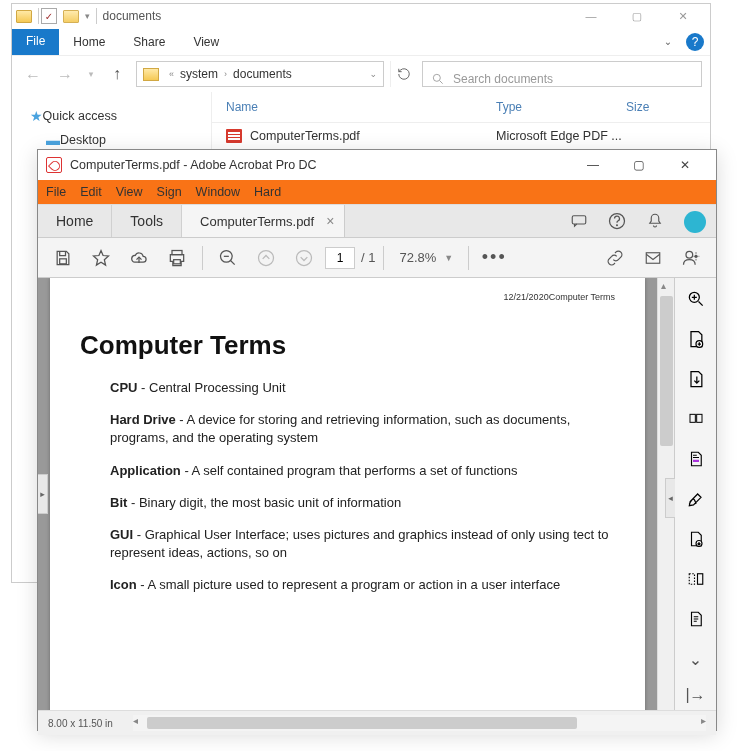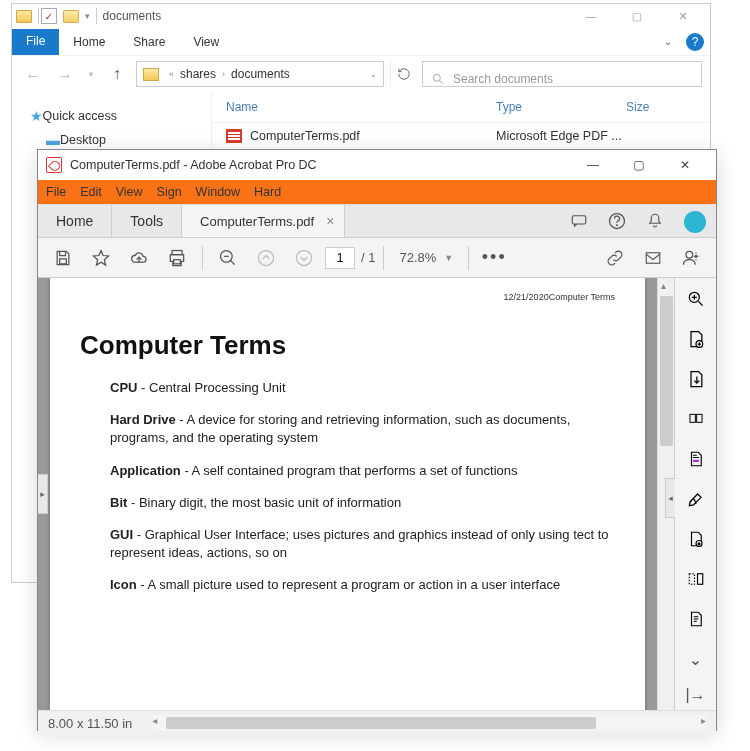--- a/index.html
+++ b/index.html
@@ -86,21 +86,21 @@
 .panel-btn { width: 22px; height: 22px; display: flex; align-items: center; justify-content: center; }
 .panel-handle { position: absolute; left: -10px; top: 200px; width: 10px; height: 40px; background: #e8e8e8; border: 1px solid #ccc; border-right: none; display: flex; align-items: center; justify-content: center; font-size: 9px; color: #666; }
 .ac-left-handle { position: absolute; left: 0; top: 50%; width: 10px; height: 40px; background: #e8e8e8; border: 1px solid #ccc; border-left: none; display: flex; align-items: center; justify-content: center; font-size: 9px; color: #666; transform: translateY(-50%); z-index: 2; }
 
 .page { position: absolute; left: 12px; top: 0; right: 12px; height: 600px; background: #fff; padding: 14px 30px; box-shadow: 0 0 4px rgba(0,0,0,0.3); }
 .page-hdr { display: flex; justify-content: flex-end; font-size: 9px; color: #333; margin-bottom: 28px; }
 .doc-title { font-size: 26px; font-weight: 700; color: #111; margin: 6px 0 18px; }
 .term { margin: 0 0 14px 30px; font-size: 13px; color: #222; line-height: 1.4; }
 .term b { font-weight: 700; }
 
-.ac-status { height: 20px; background: #f0f0f0; display: flex; align-items: center; padding: 12px 10px; font-size: 13px; color: #555; border-top: 1px solid #ddd; }
+.ac-status { height: 20px; background: #f0f0f0; display: flex; align-items: center; padding: 12px 10px; font-size: 10px; color: #555; border-top: 1px solid #ddd; }
 .scroll-h { flex: 1; height: 16px; margin-left: 20px; background: #f4f4f4; position: relative; }
 .scroll-h .thumb { position: absolute; left: 14px; top: 2px; height: 12px; width: 430px; background: #ccc; border-radius: 2px; }
 .scroll-h::before { content: "◂"; position: absolute; left: 0; top: 0; font-size: 10px; color: #888; }
 .scroll-h::after { content: "▸"; position: absolute; right: 0; top: 0; font-size: 10px; color: #888; }
 
 svg { stroke: currentColor; fill: none; stroke-width: 1.5; }
 .right-expand { position: absolute; bottom: 6px; width: 24px; text-align: center; color: #555; }
 </style>
 </head>
 <body>
@@ -130,21 +130,21 @@
     <div class="help">?</div>
   </div>
   <div class="exp-nav">
     <div class="nav-btn">←</div>
     <div class="nav-btn">→</div>
     <div class="nav-btn" style="font-size:9px;width:14px">▾</div>
     <div class="nav-btn active">↑</div>
     <div class="addr">
       <div class="folder-ico"></div>
       <span class="sep">«</span>
-      <span>shares</span>
+      <span>system</span>
       <span class="sep">›</span>
       <span>documents</span>
       <span class="dd">⌄</span>
     </div>
     <div class="refresh">
         <svg width="14" height="14" viewBox="0 0 24 24">
           <path d="M3 12a9 9 0 1 0 3-6.7L3 8"></path>
           <path d="M3 3v5h5"></path>
         </svg>
       </div>

